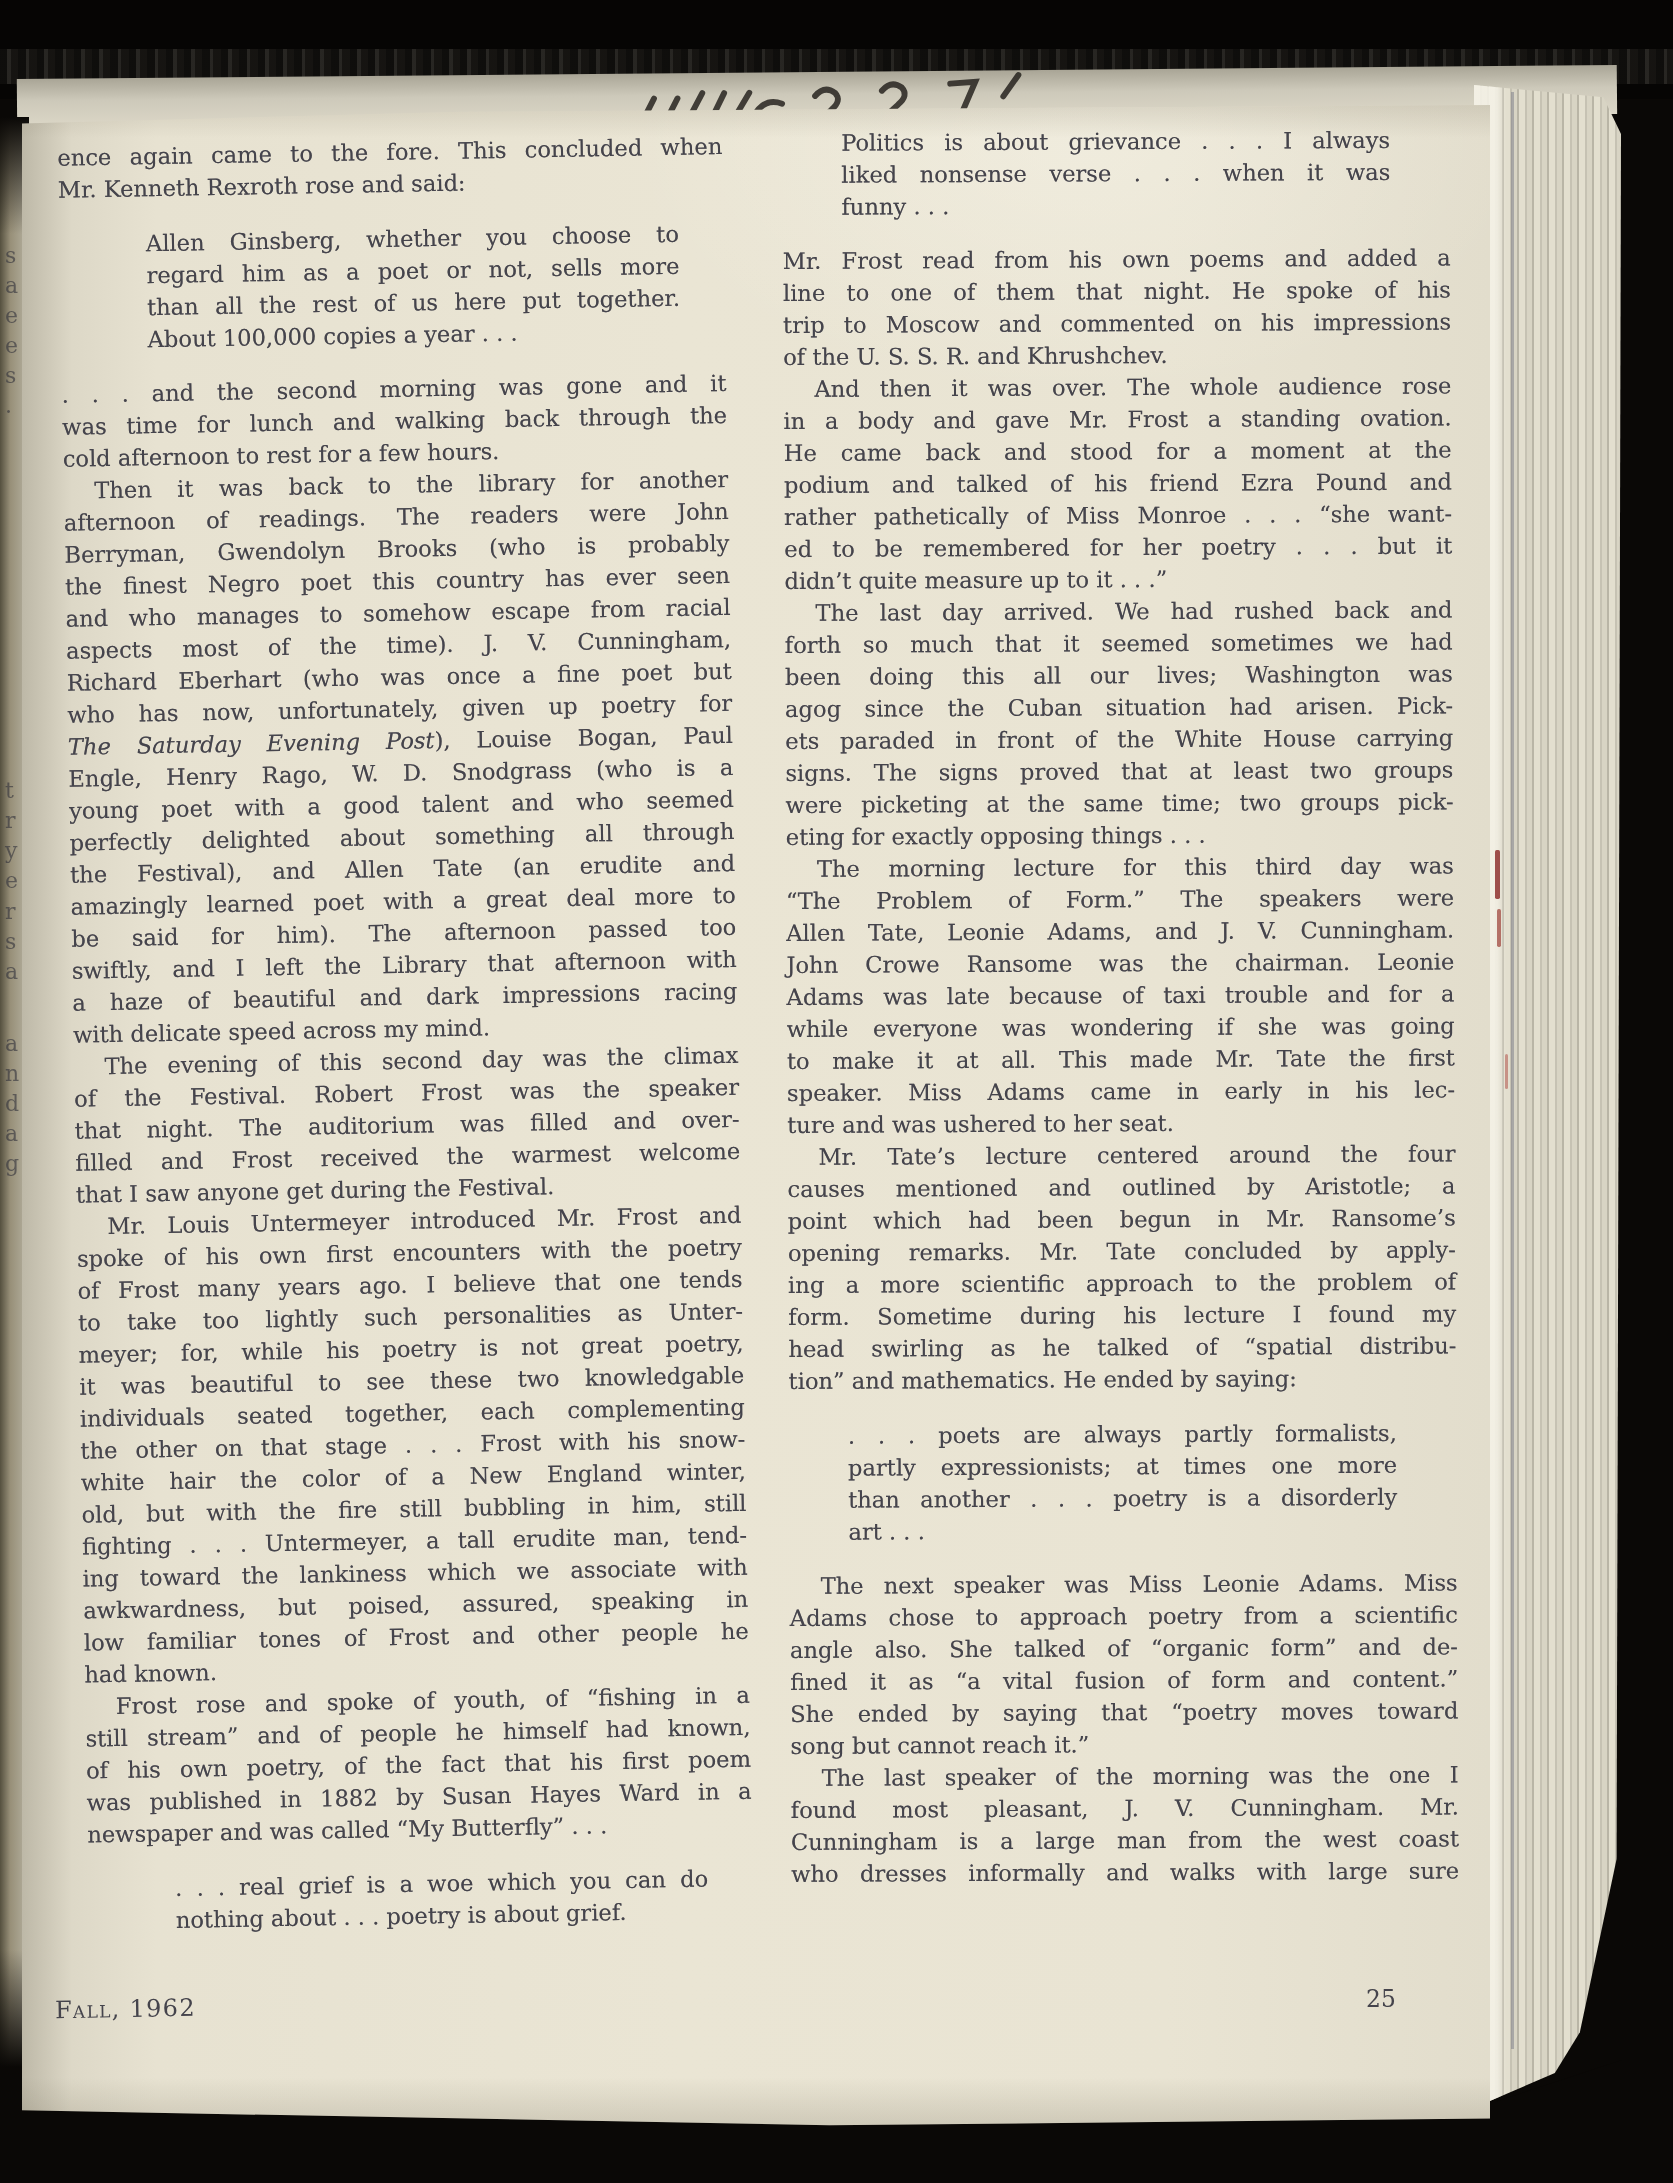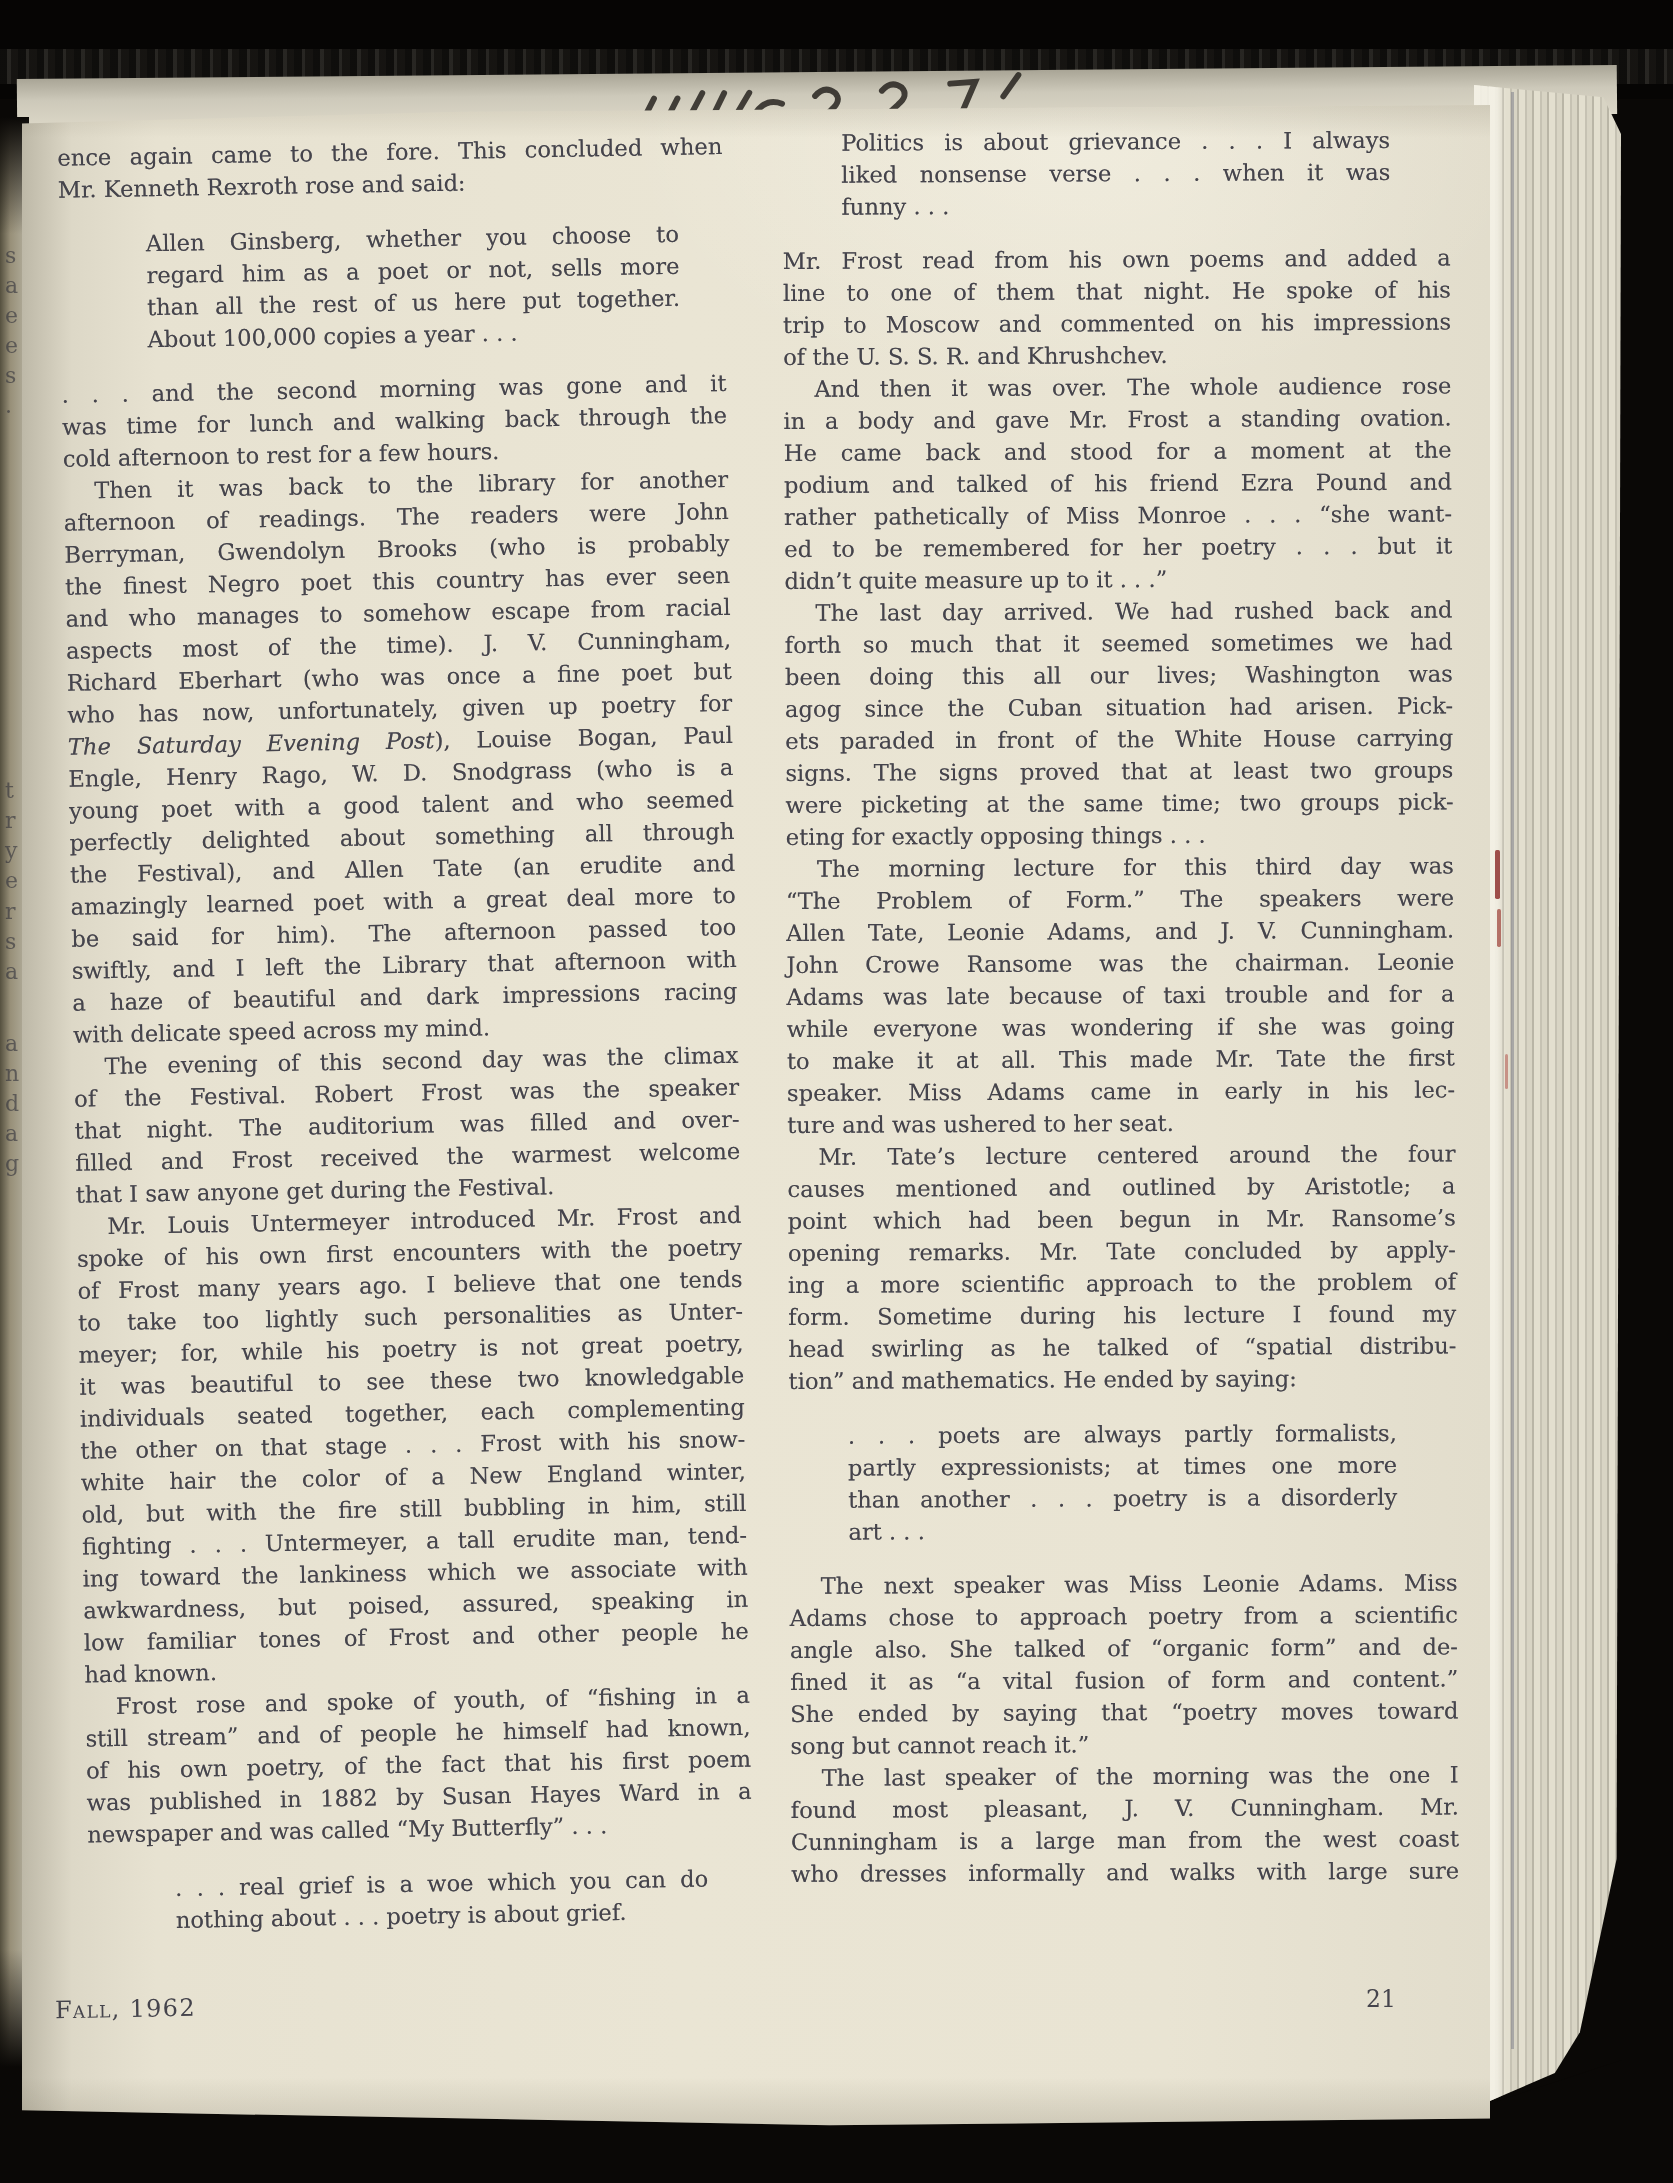--- a/index.html
+++ b/index.html
@@ -264,17 +264,17 @@
           <div class="line last">song but cannot reach it.”</div>
         </div>
         <div class="para indent">
           <div class="line just">The last speaker of the morning was the one I</div>
           <div class="line just">found most pleasant, J. V. Cunningham.  Mr.</div>
           <div class="line just">Cunningham is a large man from the west coast</div>
           <div class="line just">who dresses informally and walks with large sure</div>
         </div>
       </div>
     <div class="footer-issue">Fall, 1962</div>
-    <div class="page-number">21</div>
+    <div class="page-number">25</div>
   </div>
 
 </div>
 
 
 </body></html>

